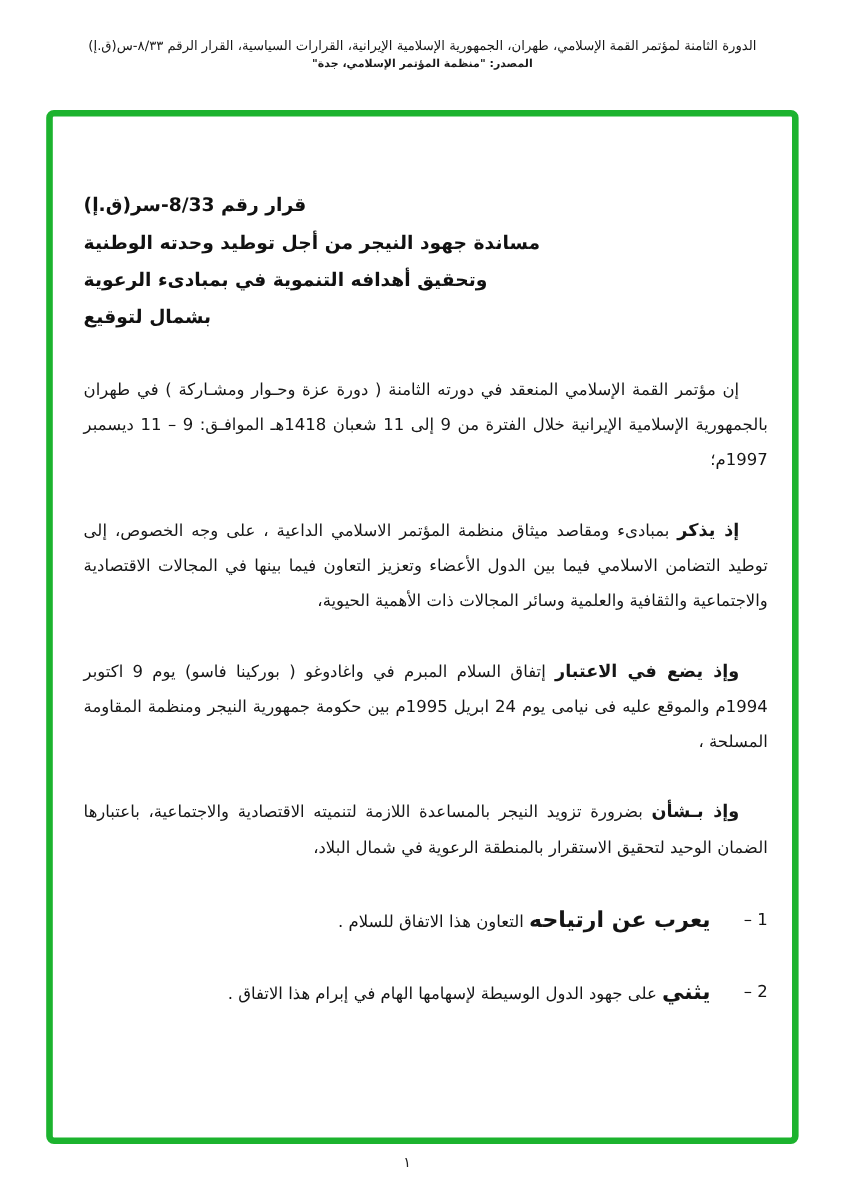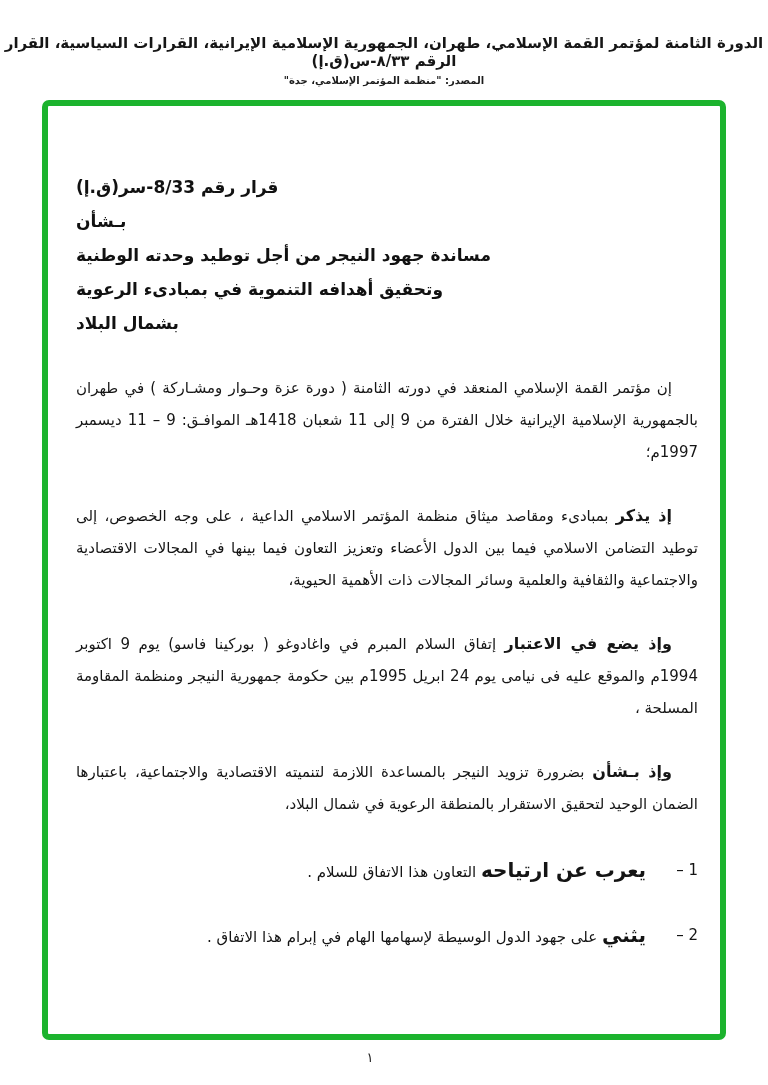--- a/index.html
+++ b/index.html
@@ -11,22 +11,22 @@
     font-family: "DejaVu Sans", sans-serif;
     color: #141414;
   }
   .doc-header {
     position: absolute;
     top: 34px; left: 0; right: 0;
     text-align: center;
     direction: rtl;
   }
   .hdr1 {
-    font-size: 15px;
-    font-weight: 700;
+    font-size: 12px;
+    font-weight: 400;
     letter-spacing: 0;
     color: #161616;
   }
   .hdr2 {
     font-size: 10px;
     font-weight: 700;
     margin-top: 5px;
     color: #1b1b1b;
   }
   .frame {
@@ -89,24 +89,23 @@
 <body>
 
 <div class="doc-header">
   <div class="hdr1">الدورة الثامنة لمؤتمر القمة الإسلامي، طهران، الجمهورية الإسلامية الإيرانية، القرارات السياسية، القرار الرقم ٨/٣٣-س(ق.إ)</div>
   <div class="hdr2">المصدر:  "منظمة المؤتمر الإسلامي، جدة"</div>
 </div>
 
 <div class="frame" style="border-color: rgb(28, 179, 46);">
   <div class="title">
     <div>قرار رقم 8/33-سر(ق.إ)</div>
-    <div>بـشأن</div>
     <div>مساندة جهود النيجر من أجل توطيد وحدته الوطنية</div>
     <div>وتحقيق أهدافه التنموية في بمبادىء الرعوية</div>
-    <div>بشمال البلاد</div>
+    <div>بشمال لتوقيع</div>
   </div>
 
   <div class="para"><span class="lead"></span><span>إن مؤتمر القمة الإسلامي المنعقد في دورته الثامنة ( دورة عزة   وحـوار   ومشـاركة ) في طهران بالجمهورية الإسلامية الإيرانية خلال الفترة من 9 إلى 11 شعبان 1418هـ الموافـق: 9 – 11 ديسمبر 1997م؛</span></div>
 
   <div class="para"><span class="lead">إذ يذكر</span><span> بمبادىء ومقاصد ميثاق منظمة المؤتمر الاسلامي الداعية ، على وجه الخصوص، إلى توطيد التضامن الاسلامي فيما بين الدول الأعضاء وتعزيز التعاون فيما بينها في المجالات الاقتصادية والاجتماعية والثقافية والعلمية وسائر المجالات ذات الأهمية الحيوية،</span></div>
 
   <div class="para"><span class="lead">وإذ يضع في الاعتبار</span><span> إتفاق السلام المبرم في واغادوغو ( بوركينا فاسو) يوم 9 اكتوبر 1994م والموقع عليه فى نيامى يوم 24 ابريل 1995م بين حكومة جمهورية النيجر ومنظمة المقاومة المسلحة ،</span></div>
 
   <div class="para"><span class="lead">وإذ بـشأن</span><span> بضرورة تزويد النيجر بالمساعدة اللازمة لتنميته الاقتصادية والاجتماعية، باعتبارها الضمان الوحيد لتحقيق الاستقرار بالمنطقة الرعوية في شمال البلاد،</span></div>
 

